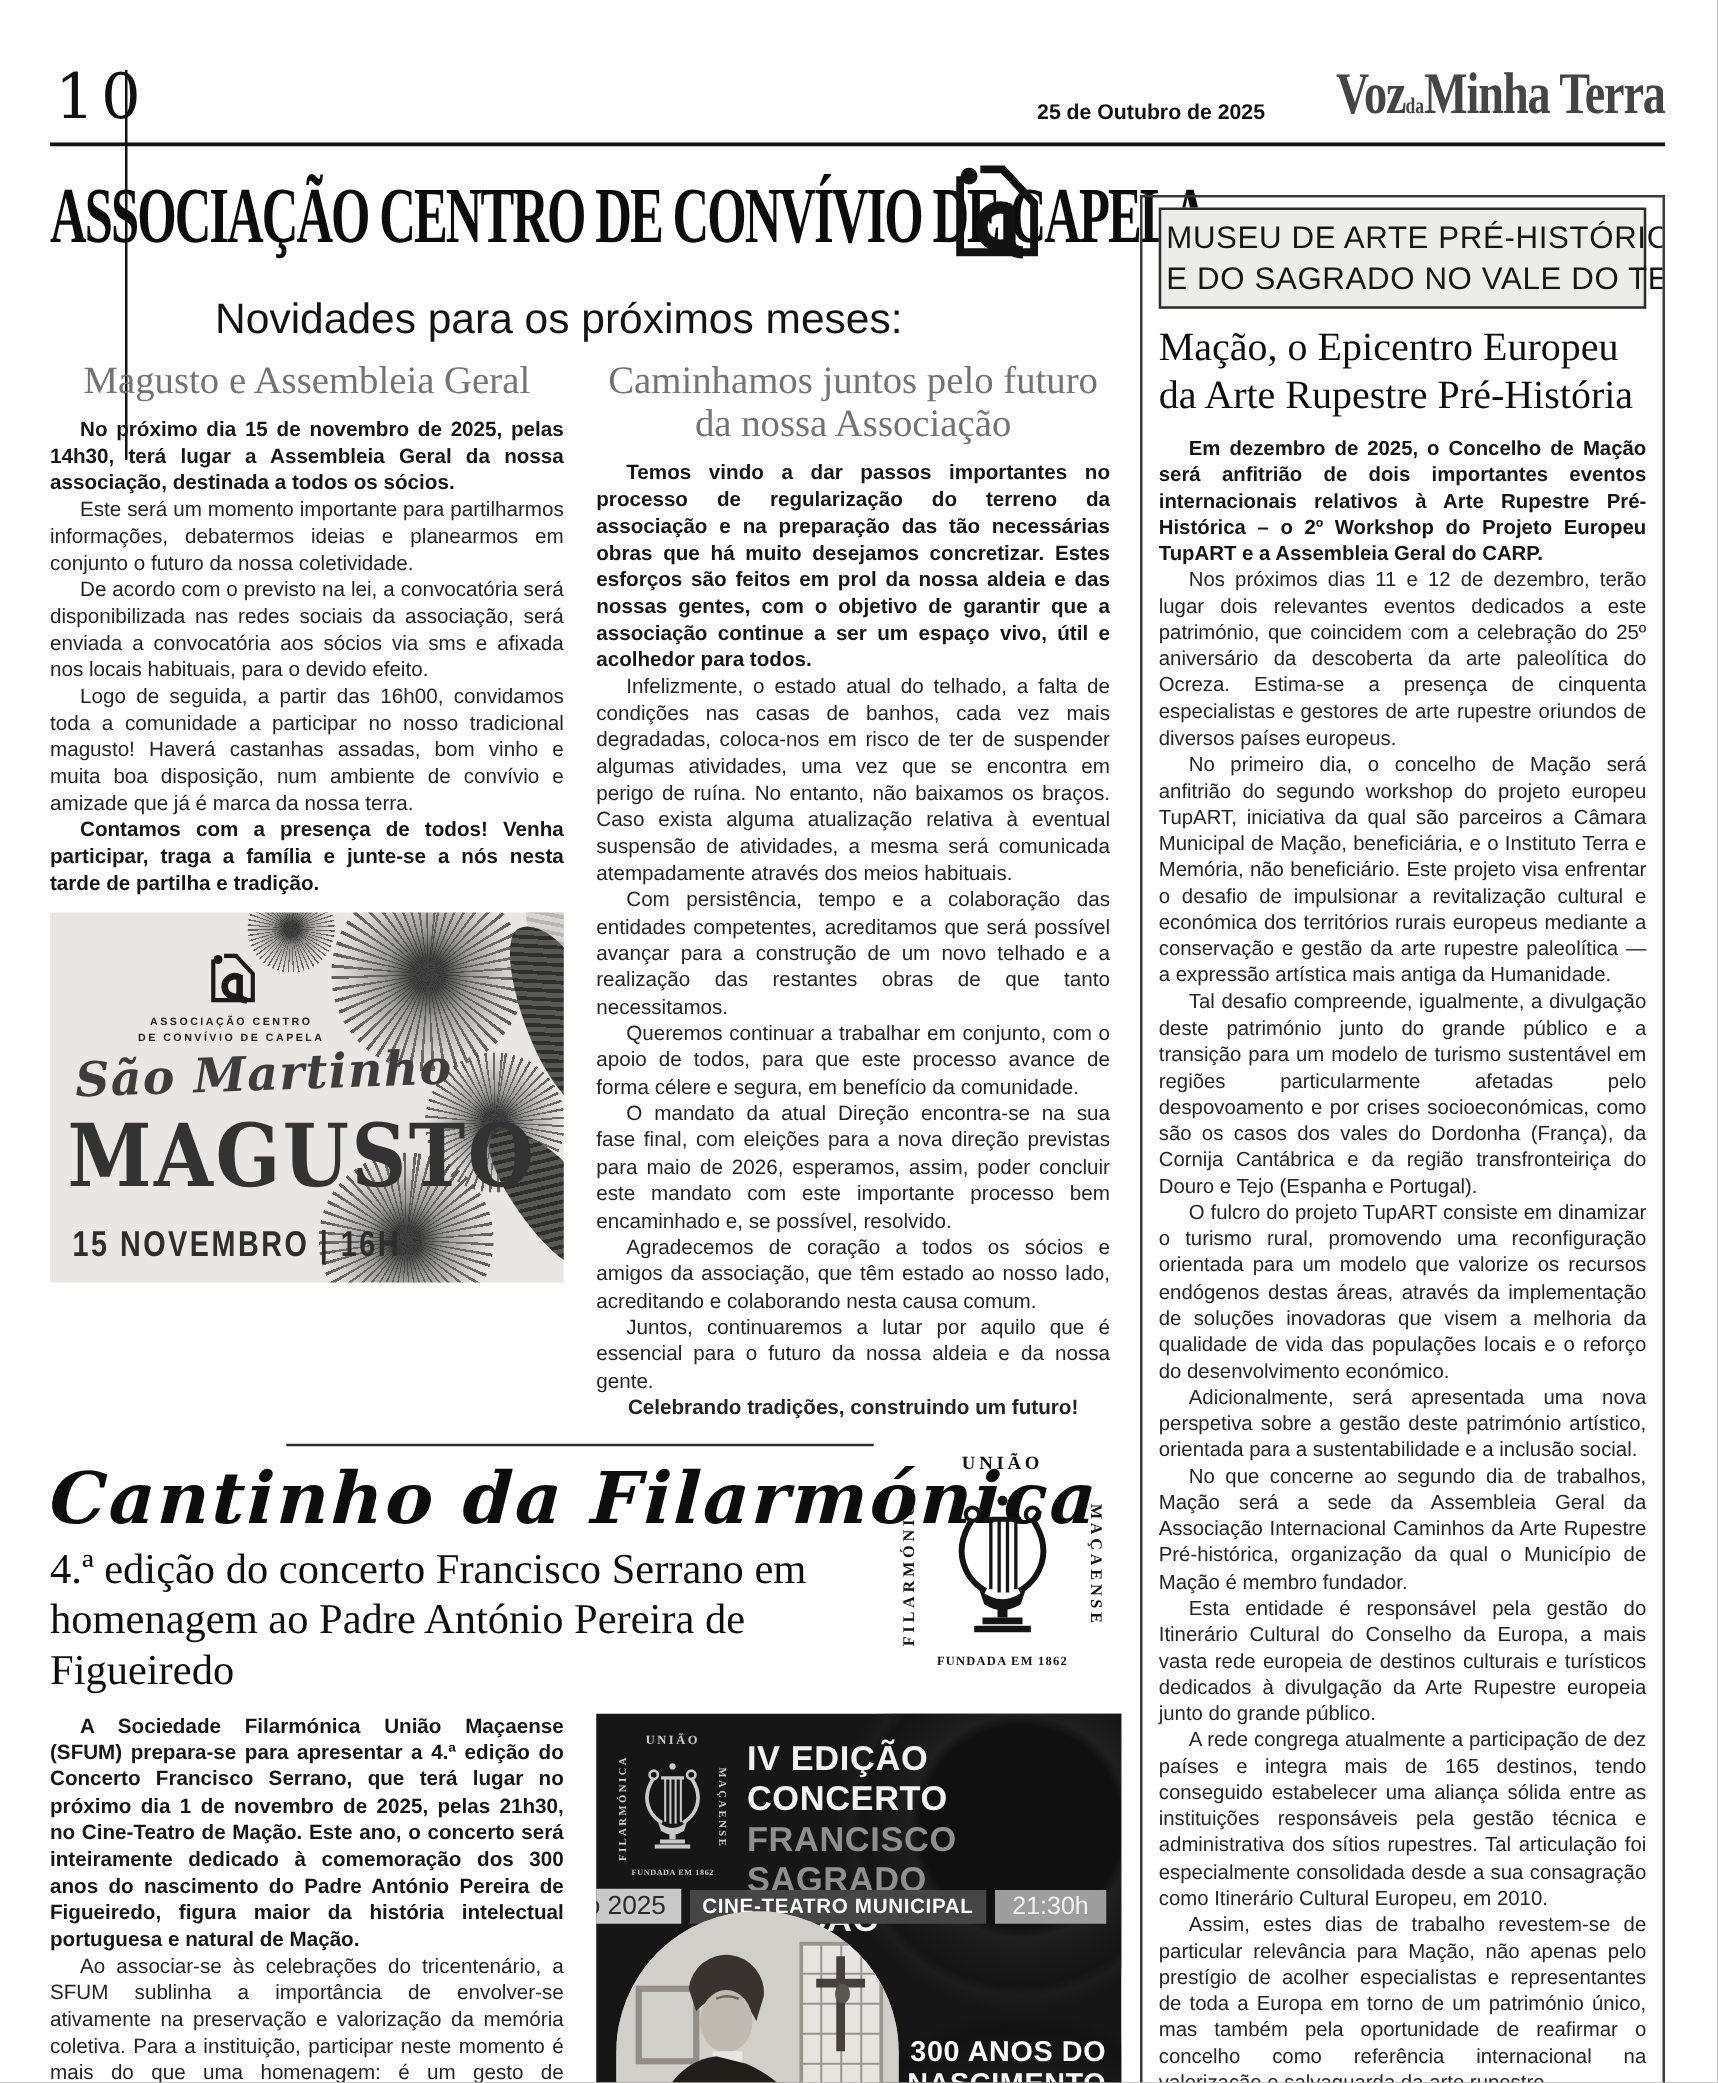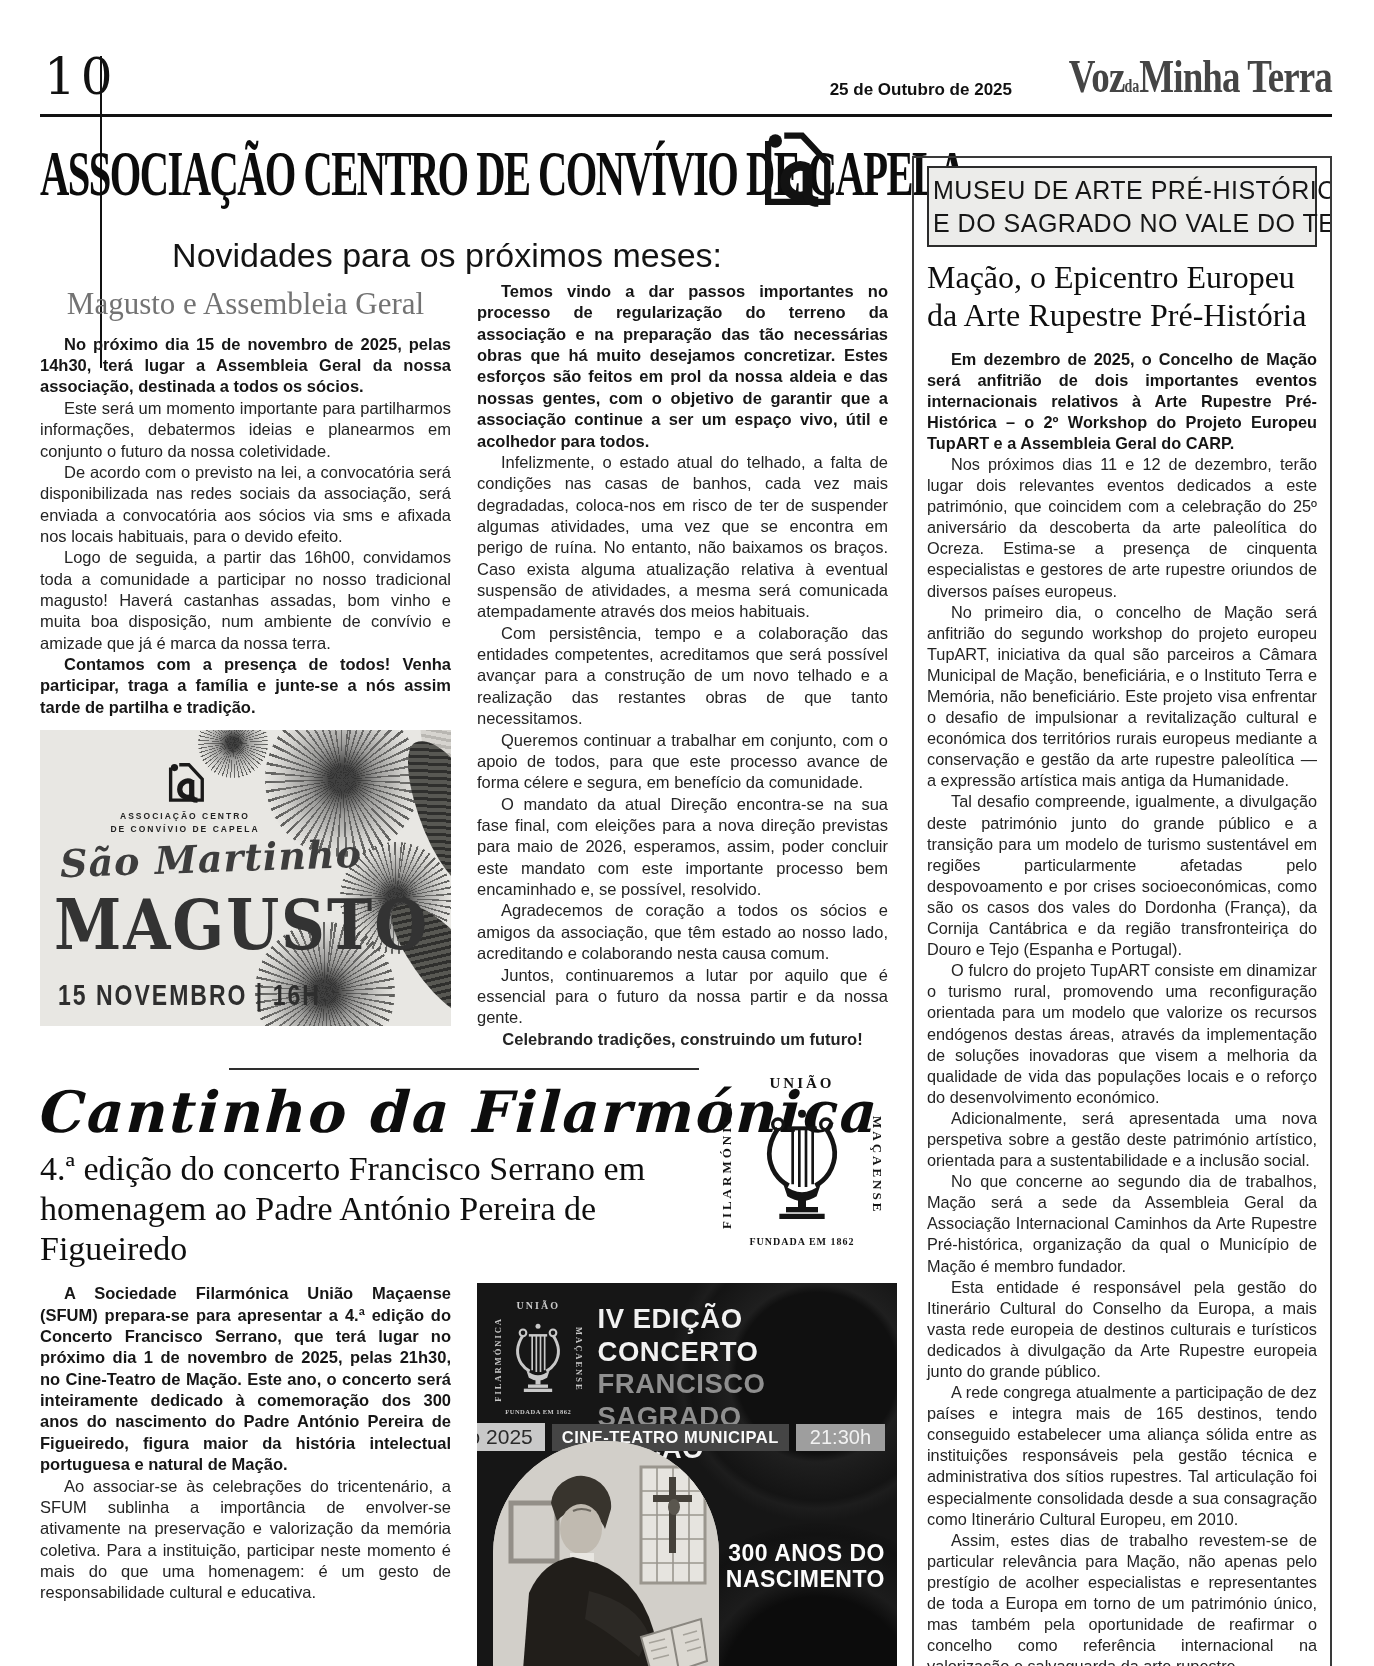--- a/index.html
+++ b/index.html
@@ -157,21 +157,21 @@
     <div class="subhead">Novidades para os próximos meses:</div>
 
     <div class="two-cols">
 
       <div class="col">
         <div class="col-title">Magusto e Assembleia Geral</div>
         <p class="art lead">No próximo dia 15 de novembro de 2025, pelas 14h30, terá lugar a Assembleia Geral da nossa associação, destinada a todos os sócios.</p>
         <p class="art">Este será um momento importante para partilharmos informações, debatermos ideias e planearmos em conjunto o futuro da nossa coletividade.</p>
         <p class="art">De acordo com o previsto na lei, a convocatória será disponibilizada nas redes sociais da associação, será enviada a convocatória aos sócios via sms e afixada nos locais habituais, para o devido efeito.</p>
         <p class="art">Logo de seguida, a partir das 16h00, convidamos toda a comunidade a participar no nosso tradicional magusto! Haverá castanhas assadas, bom vinho e muita boa disposição, num ambiente de convívio e amizade que já é marca da nossa terra.</p>
-        <p class="art lead">Contamos com a presença de todos! Venha participar, traga a família e junte-se a nós assim tarde de partilha e tradição.</p>
+        <p class="art lead">Contamos com a presença de todos! Venha participar, traga a família e junte-se a nós nesta tarde de partilha e tradição.</p>
 
         <div class="mposter">
           <div class="burr" style="width:155px;height:155px;left:225px;top:-28px;"></div>
           <div class="burr" style="width:112px;height:112px;left:300px;top:112px;"></div>
           <div class="burr" style="width:140px;height:140px;left:215px;top:192px;"></div>
           <div class="burr" style="width:70px;height:70px;left:158px;top:-22px;"></div>
           <div class="leaf light" style="width:120px;height:56px;left:352px;top:-8px;transform:rotate(76deg);"></div>
           <div class="leaf" style="width:170px;height:62px;left:328px;top:58px;transform:rotate(68deg);"></div>
           <div class="leaf" style="width:150px;height:55px;left:330px;top:206px;transform:rotate(52deg);"></div>
 
@@ -185,27 +185,28 @@
             <div class="m-org">ASSOCIAÇÃO CENTRO</div>
             <div class="m-org">DE CONVÍVIO DE CAPELA</div>
           </div>
           <div class="m-script">São Martinho</div>
           <div class="m-title">MAGUSTO</div>
           <div class="m-date">15 NOVEMBRO | 16H</div>
         </div>
       </div>
 
       <div class="col">
+        <div class="col-title">Caminhamos juntos pelo futuro da nossa Associação</div>
         <p class="art lead">Temos vindo a dar passos importantes no processo de regularização do terreno da associação e na preparação das tão necessárias obras que há muito desejamos concretizar. Estes esforços são feitos em prol da nossa aldeia e das nossas gentes, com o objetivo de garantir que a associação continue a ser um espaço vivo, útil e acolhedor para todos.</p>
         <p class="art">Infelizmente, o estado atual do telhado, a falta de condições nas casas de banhos, cada vez mais degradadas, coloca-nos em risco de ter de suspender algumas atividades, uma vez que se encontra em perigo de ruína. No entanto, não baixamos os braços. Caso exista alguma atualização relativa à eventual suspensão de atividades, a mesma será comunicada atempadamente através dos meios habituais.</p>
         <p class="art">Com persistência, tempo e a colaboração das entidades competentes, acreditamos que será possível avançar para a construção de um novo telhado e a realização das restantes obras de que tanto necessitamos.</p>
         <p class="art">Queremos continuar a trabalhar em conjunto, com o apoio de todos, para que este processo avance de forma célere e segura, em benefício da comunidade.</p>
         <p class="art">O mandato da atual Direção encontra-se na sua fase final, com eleições para a nova direção previstas para maio de 2026, esperamos, assim, poder concluir este mandato com este importante processo bem encaminhado e, se possível, resolvido.</p>
         <p class="art">Agradecemos de coração a todos os sócios e amigos da associação, que têm estado ao nosso lado, acreditando e colaborando nesta causa comum.</p>
-        <p class="art">Juntos, continuaremos a lutar por aquilo que é essencial para o futuro da nossa partir e da nossa gente.</p>
+        <p class="art">Juntos, continuaremos a lutar por aquilo que é essencial para o futuro da nossa aldeia e da nossa gente.</p>
         <p class="art closing">Celebrando tradições, construindo um futuro!</p>
       </div>
     </div>
 
     <hr class="divider">
 
     <div class="cant-head">
       <div class="script-title">Cantinho da Filarmónica</div>
       <div class="cant-headline">4.ª edição do concerto Francisco Serrano em homenagem ao Padre António Pereira de Figueiredo</div>
       <div class="sfum sfum-dark">

